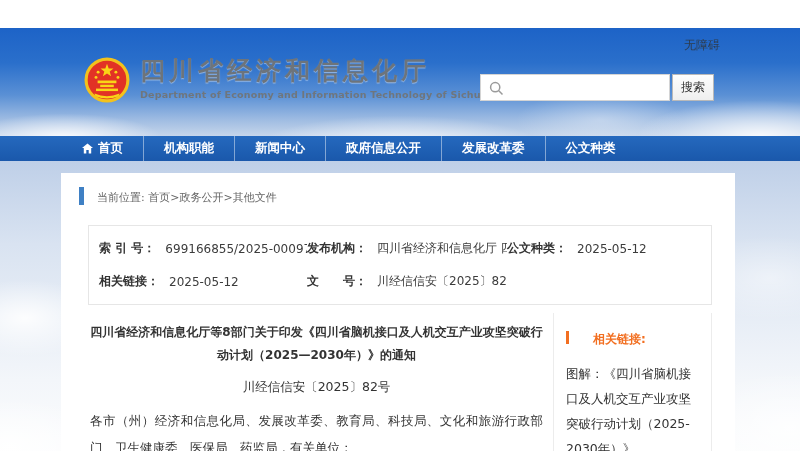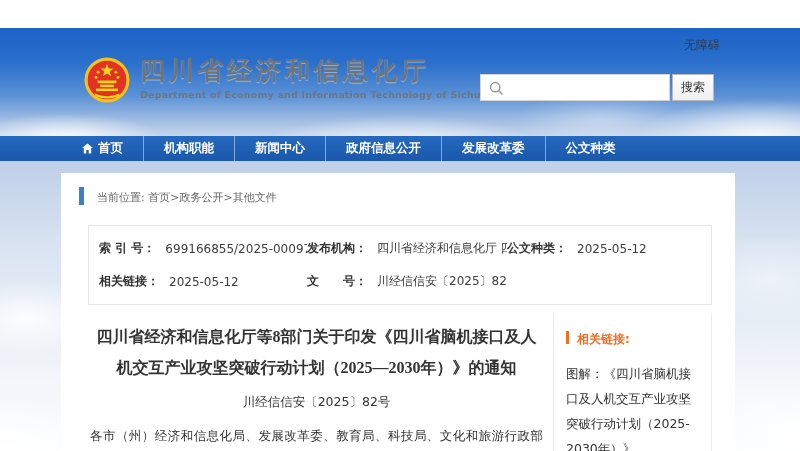--- a/index.html
+++ b/index.html
@@ -87,31 +87,31 @@
     padding:6px 10px;box-sizing:border-box;
     display:grid;grid-template-columns:208px 200px 1fr;
   }
   .meta-cell{display:flex;align-items:center;padding:8px 0;font-size:12px;color:#333;min-width:0;}
   .meta-label{font-weight:bold;white-space:pre;margin-right:10px;flex:0 0 auto;}
   .meta-value{color:#3c3c3c;white-space:nowrap;overflow:hidden;}
 
   .main-row{display:flex;align-items:stretch;margin:8px 23px 0 27px;min-height:185px;}
   .main-col{width:465px;box-sizing:border-box;padding:0 10px 0 2px;}
   .doc-title{
-    font-size:16px;font-weight:bold;color:#333;text-align:center;
-    line-height:1.95;margin-top:8px;font-family:Liberation Serif, serif;
+    font-size:12px;font-weight:bold;color:#333;text-align:center;
+    line-height:1.95;margin-top:8px;
   }
   .doc-number{font-size:12.5px;color:#333;text-align:center;margin-top:11px;}
   .doc-para{font-size:12.5px;color:#333;line-height:2.15;margin-top:12px;text-align:justify;}
 
   .side-col{
     flex:1;border-left:1px solid #ececec;border-right:1px solid #ececec;
     padding:18px 12px 0 12px;box-sizing:border-box;
   }
-  .related-heading{display:flex;align-items:flex-start;}
+  .related-heading{display:flex;align-items:flex-start;gap:16px;}
   .related-bar{width:3px;height:13px;background:#f26f21;margin-right:8px;flex:0 0 auto;}
   .related-title{font-size:12px;font-weight:bold;color:#f26f21;}
   .related-link{margin-top:13px;font-size:12.5px;color:#333;line-height:2;cursor:pointer;}
 </style>
 </head>
 <body>
 
 <div class="page">
 
   <div class="header">

